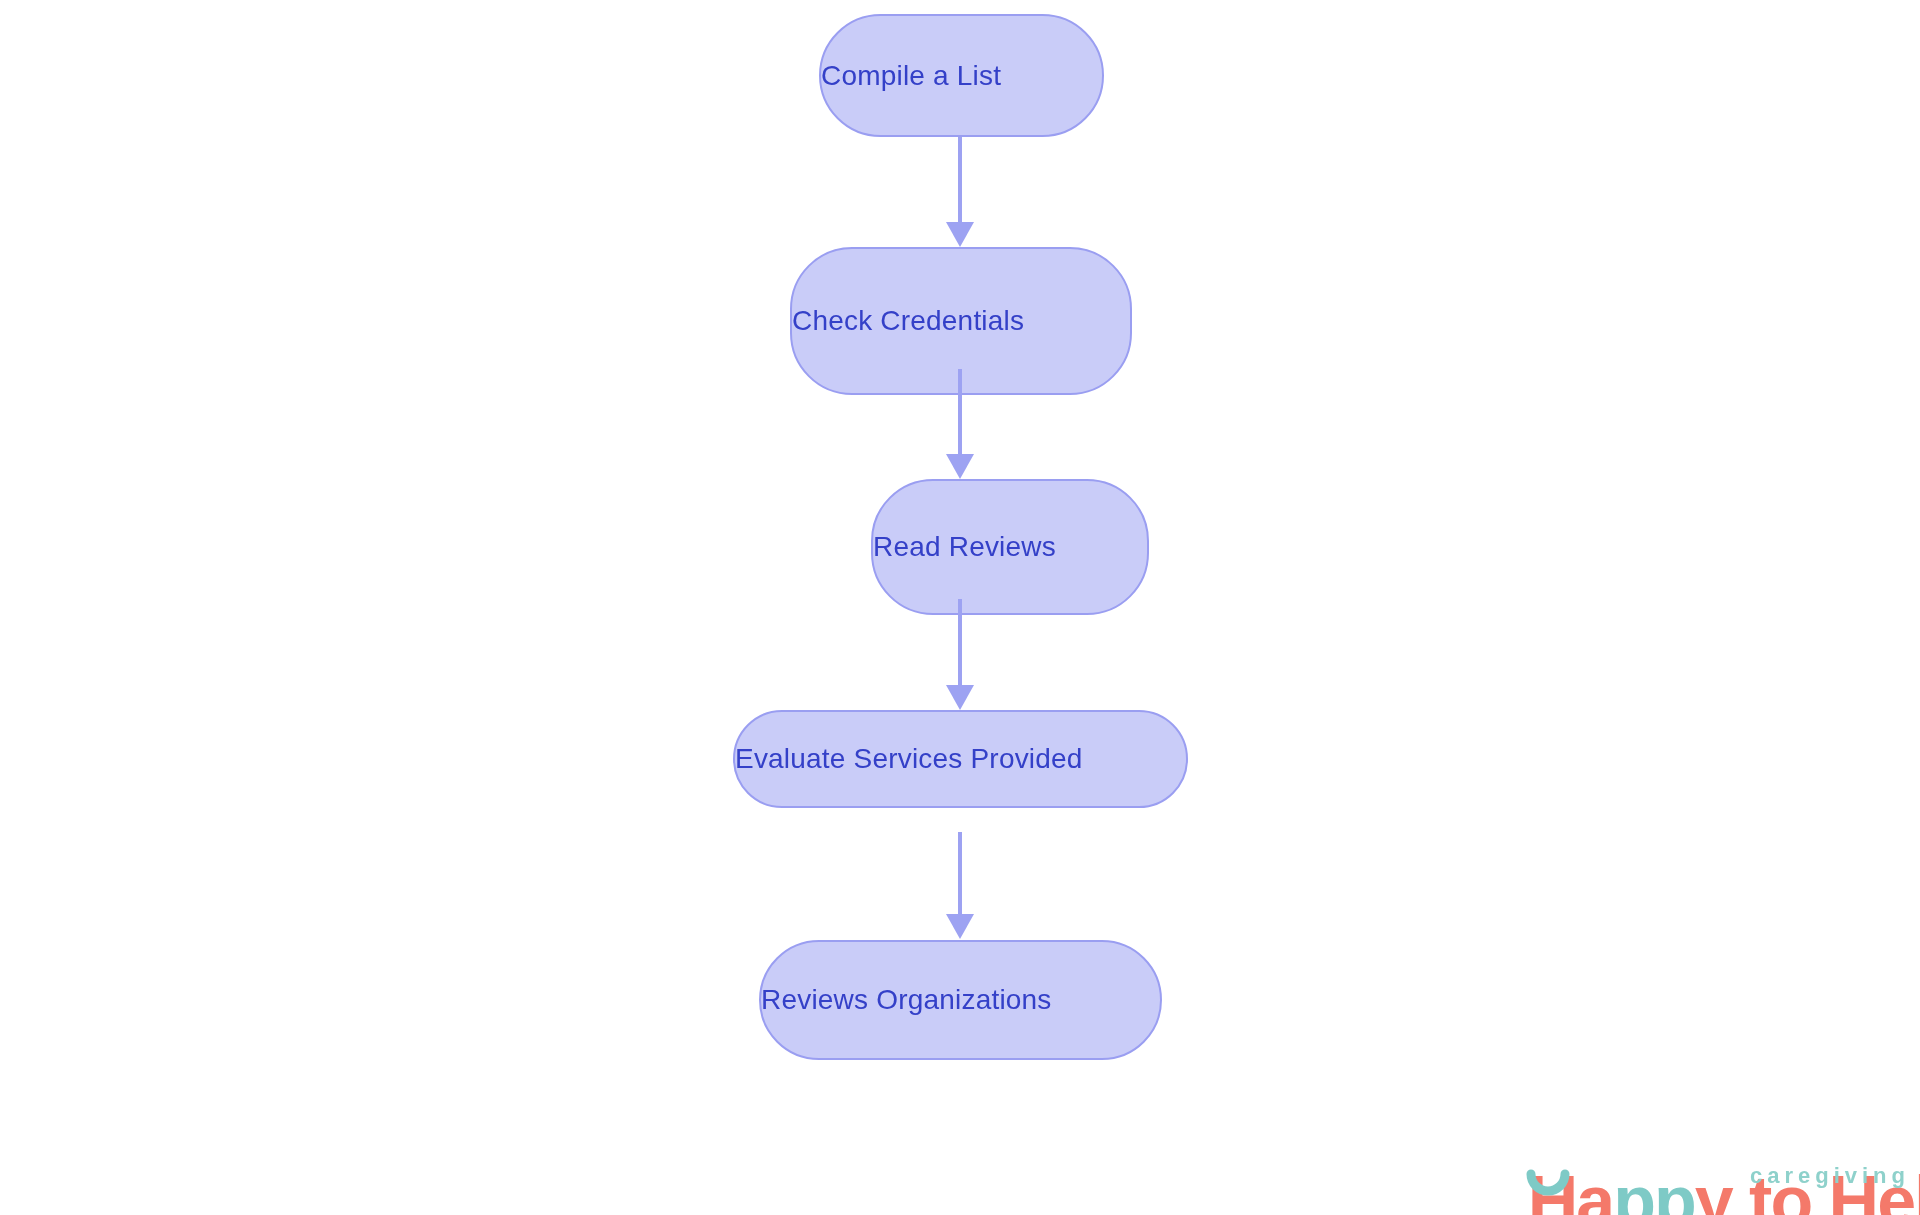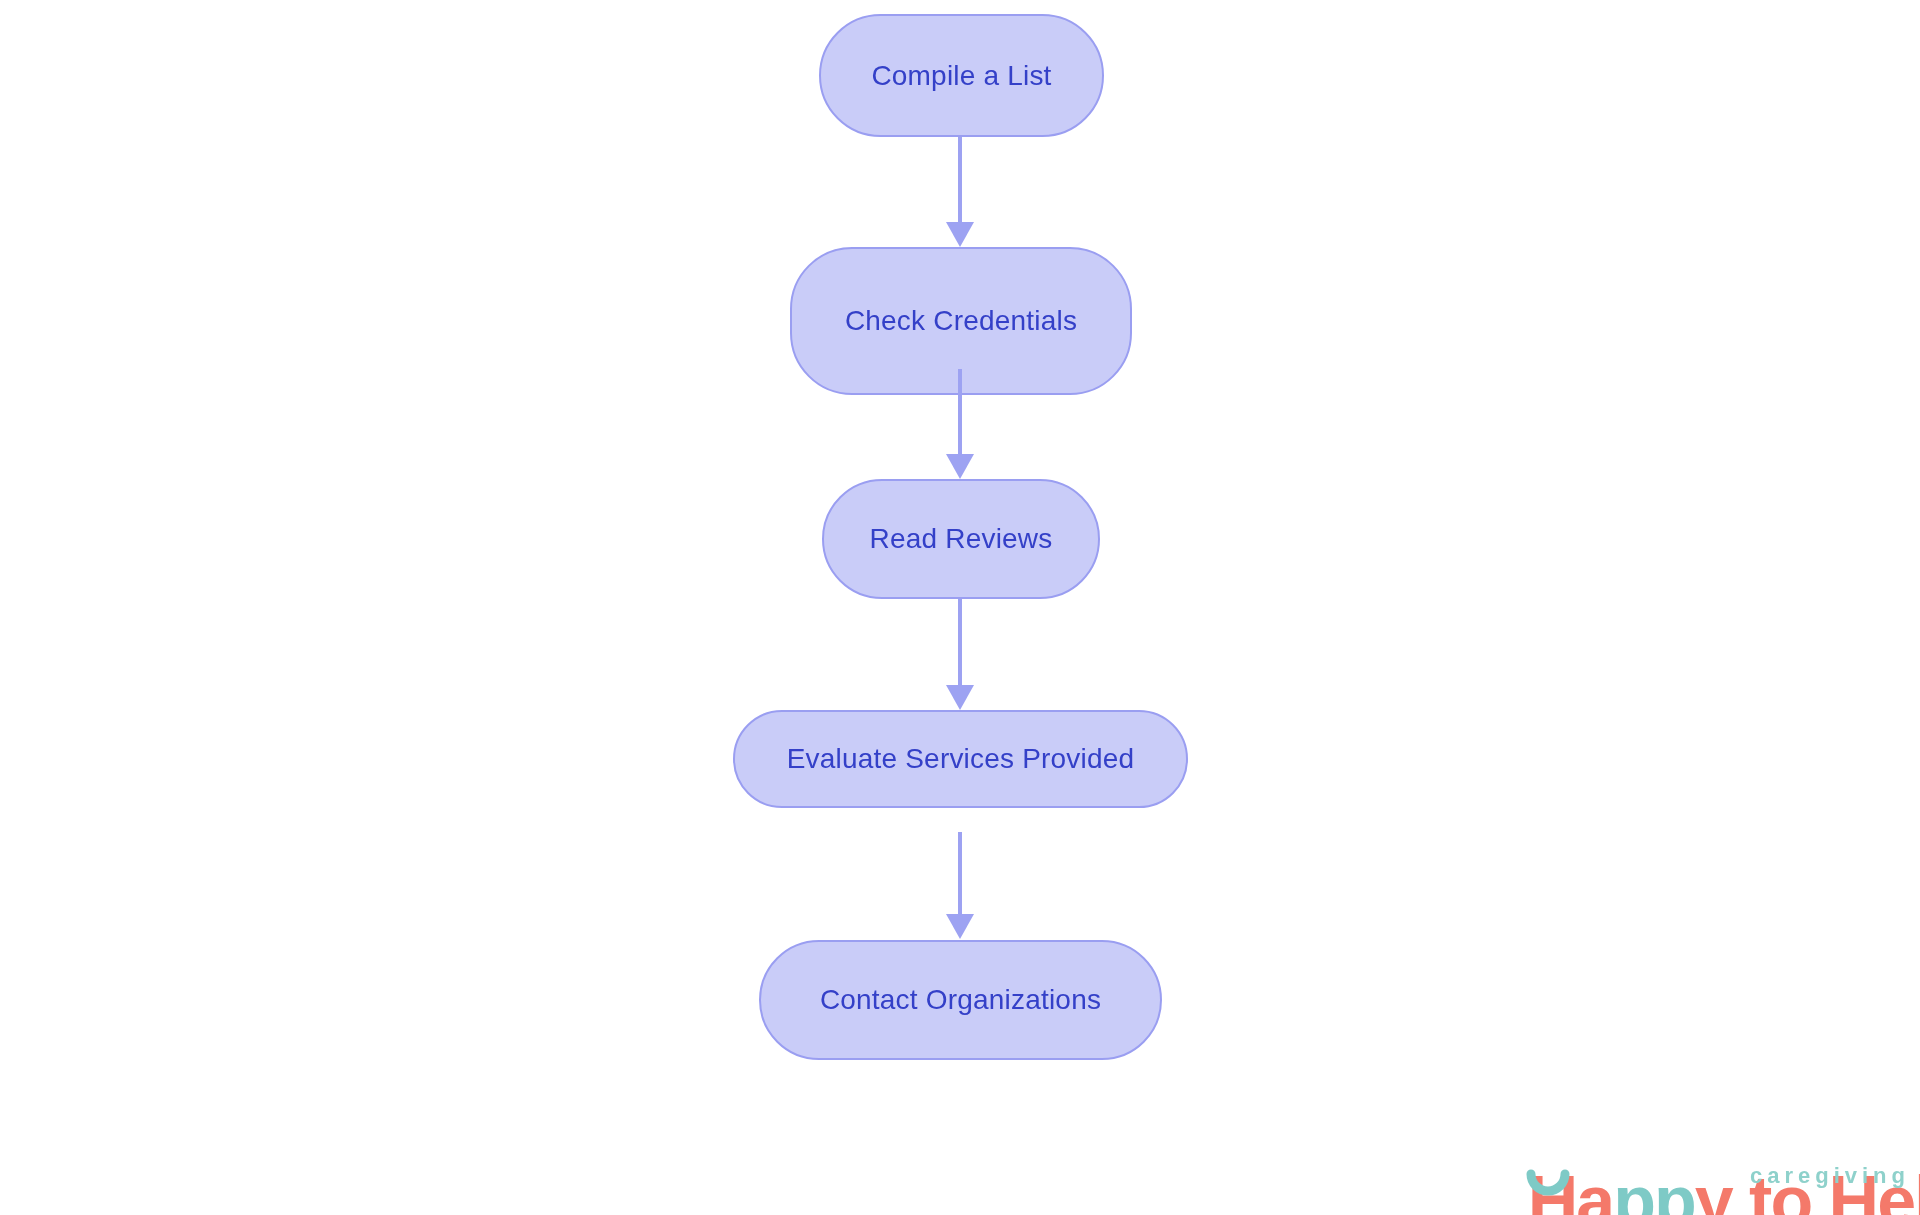--- a/index.html
+++ b/index.html
@@ -12,29 +12,29 @@
   .canvas { position: relative; width: 1920px; height: 1215px; background: #ffffff; }
 
   
   .node {
     position: absolute;
     background: #c9ccf8;
     border: 2px solid #9a9ef1;
     border-radius: 62px;
     display: flex;
     align-items: center;
-    justify-content: center;
+    justify-content: flex-start;
     color: #3440c8;
     font-size: 28px;
     letter-spacing: 0.2px;
     text-align: center;
   }
   .node1 { left: 819px; top: 14px;  width: 285px; height: 123px; }
   .node2 { left: 790px; top: 247px; width: 342px; height: 148px; }
-  .node3 { left: 822px; top: 479px; width: 278px; height: 120px; }
+  .node3 { left: 871px; top: 479px; width: 278px; height: 136px; }
   .node4 { left: 733px; top: 710px; width: 455px; height: 98px; }
   .node5 { left: 759px; top: 940px; width: 403px; height: 120px; }
 
   
   .arrow {
     position: absolute;
     left: 944px;
     width: 32px;
     display: flex;
     flex-direction: column;
@@ -110,21 +110,21 @@
   <div class="node node4">
     <span>Evaluate Services Provided</span>
   </div>
 
   <div class="arrow arrow4">
     <div class="line"></div>
     <div class="head"></div>
   </div>
 
   <div class="node node5">
-    <span>Contact Organizations</span>
+    <span>Reviews Organizations</span>
   </div>
 
   <div class="logo">
     <div class="logo-main">
       <span class="coral">Ha</span><span class="teal">pp</span><span class="coral">y</span><span class="coral"> to Help</span>
     </div>
     <svg class="logo-smile" width="48" height="34" viewBox="0 0 48 34">
       <path d="M7 5 A17 17 0 0 0 41 5" fill="none" stroke="#7ecac6" stroke-width="9" stroke-linecap="round"></path>
     </svg>
     <div class="logo-sub">caregiving</div>

